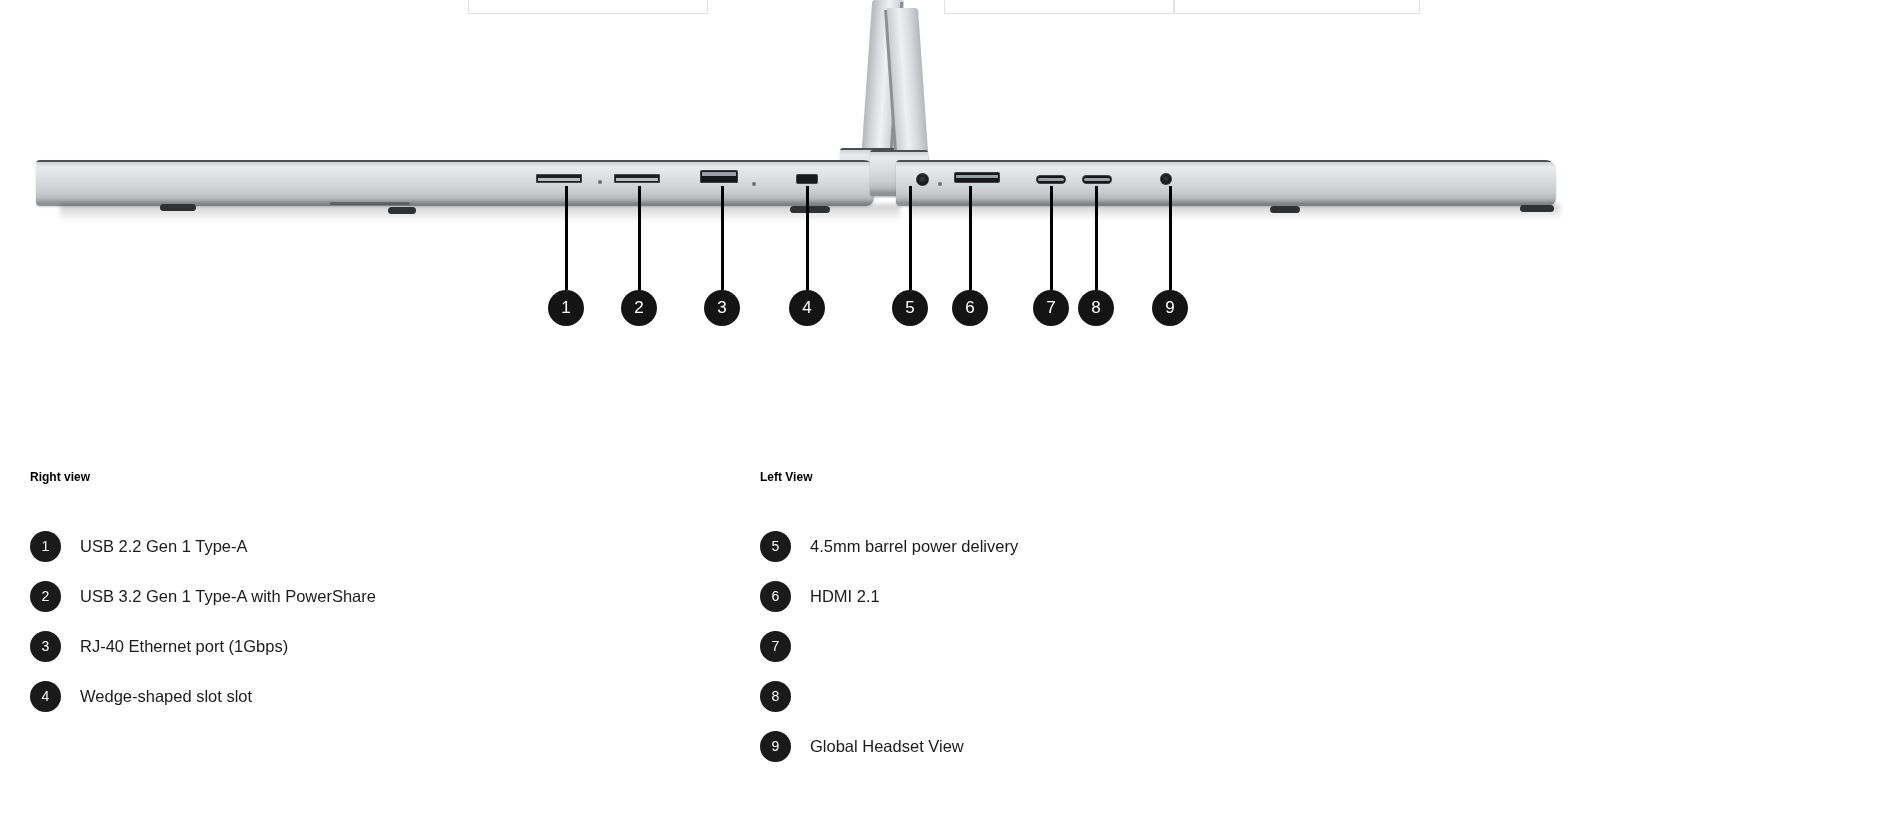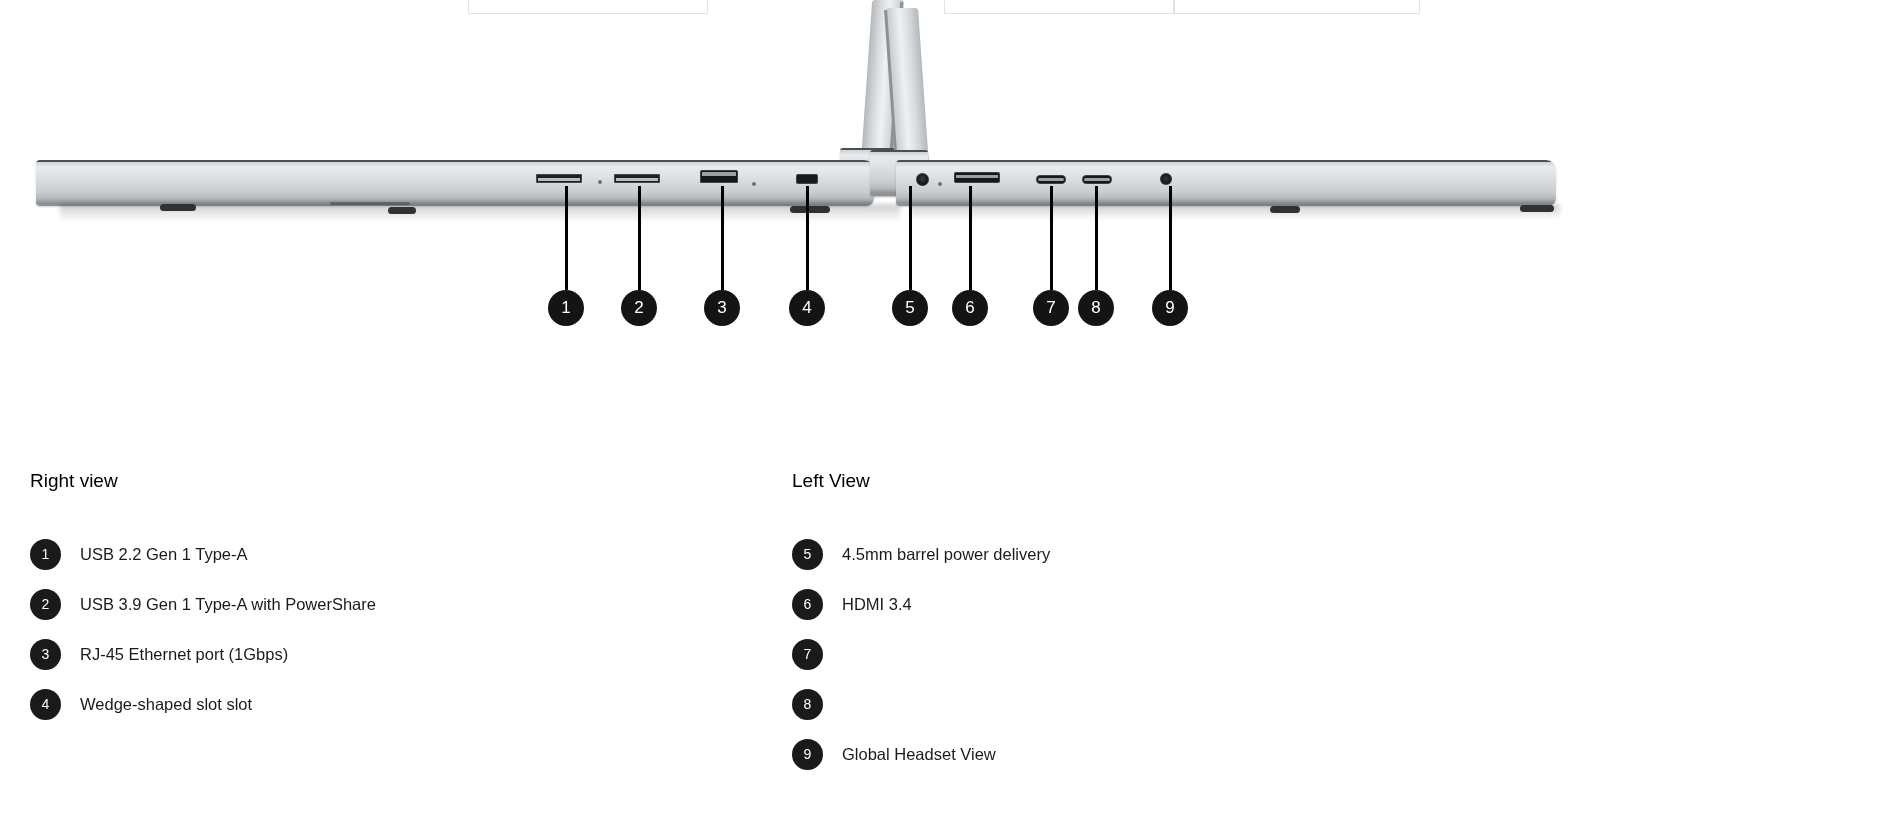--- a/index.html
+++ b/index.html
@@ -177,25 +177,25 @@
     text-align: center;
     font-weight: 400;
   }
 
   
   .legend {
     position: absolute;
     top: 470px;
   }
   .legend.col-left  { left: 30px;  width: 860px; }
-  .legend.col-right { left: 792px; width: 1000px; }
+  .legend.col-right { left: 760px; width: 1000px; }
 
   .legend-title {
-    font-size: 19px;
-    font-weight: normal;
+    font-size: 12px;
+    font-weight: bold;
     color: #000000;
     margin: 0 0 37px 0;
   }
   .legend-row {
     display: flex;
     align-items: center;
     height: 50px;
   }
   .legend-badge {
     flex: 0 0 auto;
@@ -299,42 +299,42 @@
 
   <div class="legend col-left">
     <div class="legend-title">Right view</div>
 
     <div class="legend-row">
       <div class="legend-badge">1</div>
       <div class="legend-text">USB 2.2 Gen 1 Type-A</div>
     </div>
     <div class="legend-row">
       <div class="legend-badge">2</div>
-      <div class="legend-text">USB 3.9 Gen 1 Type-A with PowerShare</div>
+      <div class="legend-text">USB 3.2 Gen 1 Type-A with PowerShare</div>
     </div>
     <div class="legend-row">
       <div class="legend-badge">3</div>
-      <div class="legend-text">RJ-45 Ethernet port (1Gbps)</div>
+      <div class="legend-text">RJ-40 Ethernet port (1Gbps)</div>
     </div>
     <div class="legend-row">
       <div class="legend-badge">4</div>
       <div class="legend-text">Wedge-shaped slot slot</div>
     </div>
   </div>
 
   <div class="legend col-right">
     <div class="legend-title">Left View</div>
 
     <div class="legend-row">
       <div class="legend-badge">5</div>
       <div class="legend-text">4.5mm barrel power delivery</div>
     </div>
     <div class="legend-row">
       <div class="legend-badge">6</div>
-      <div class="legend-text">HDMI 3.4</div>
+      <div class="legend-text">HDMI 2.1</div>
     </div>
     <div class="legend-row">
       <div class="legend-badge">7</div>
     </div>
     <div class="legend-row">
       <div class="legend-badge">8</div>
     </div>
     <div class="legend-row">
       <div class="legend-badge">9</div>
       <div class="legend-text">Global Headset View</div>

